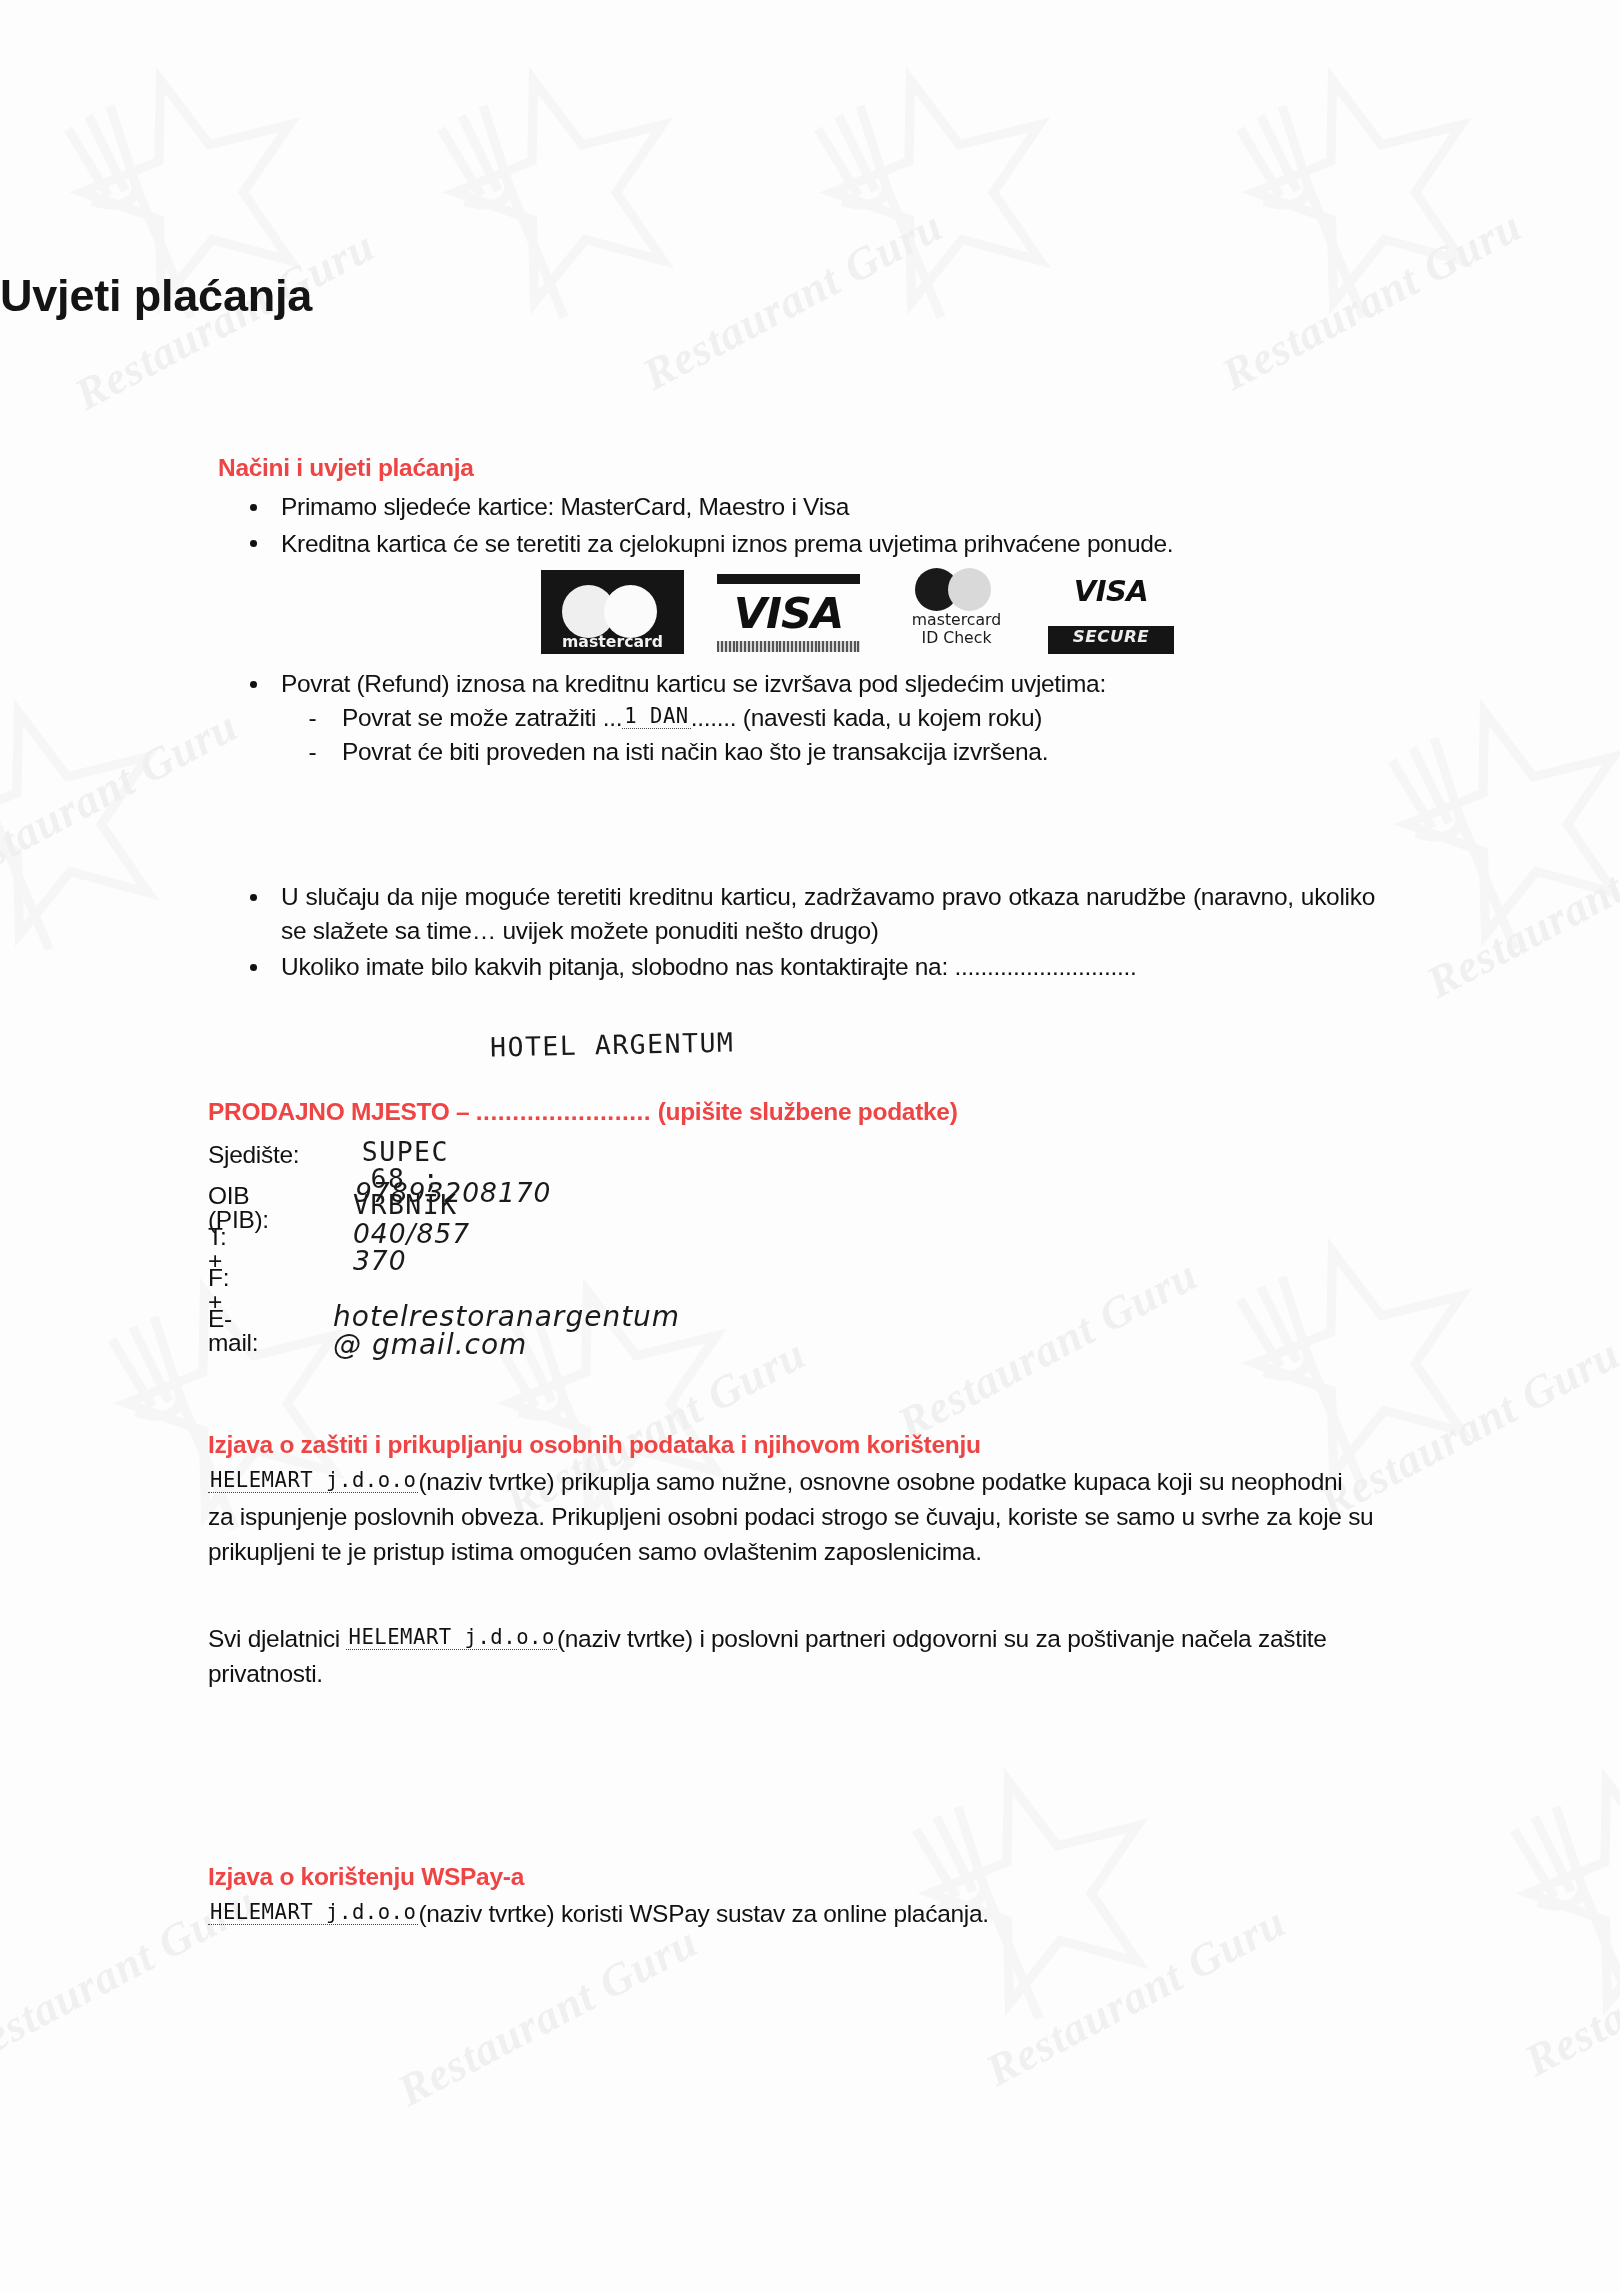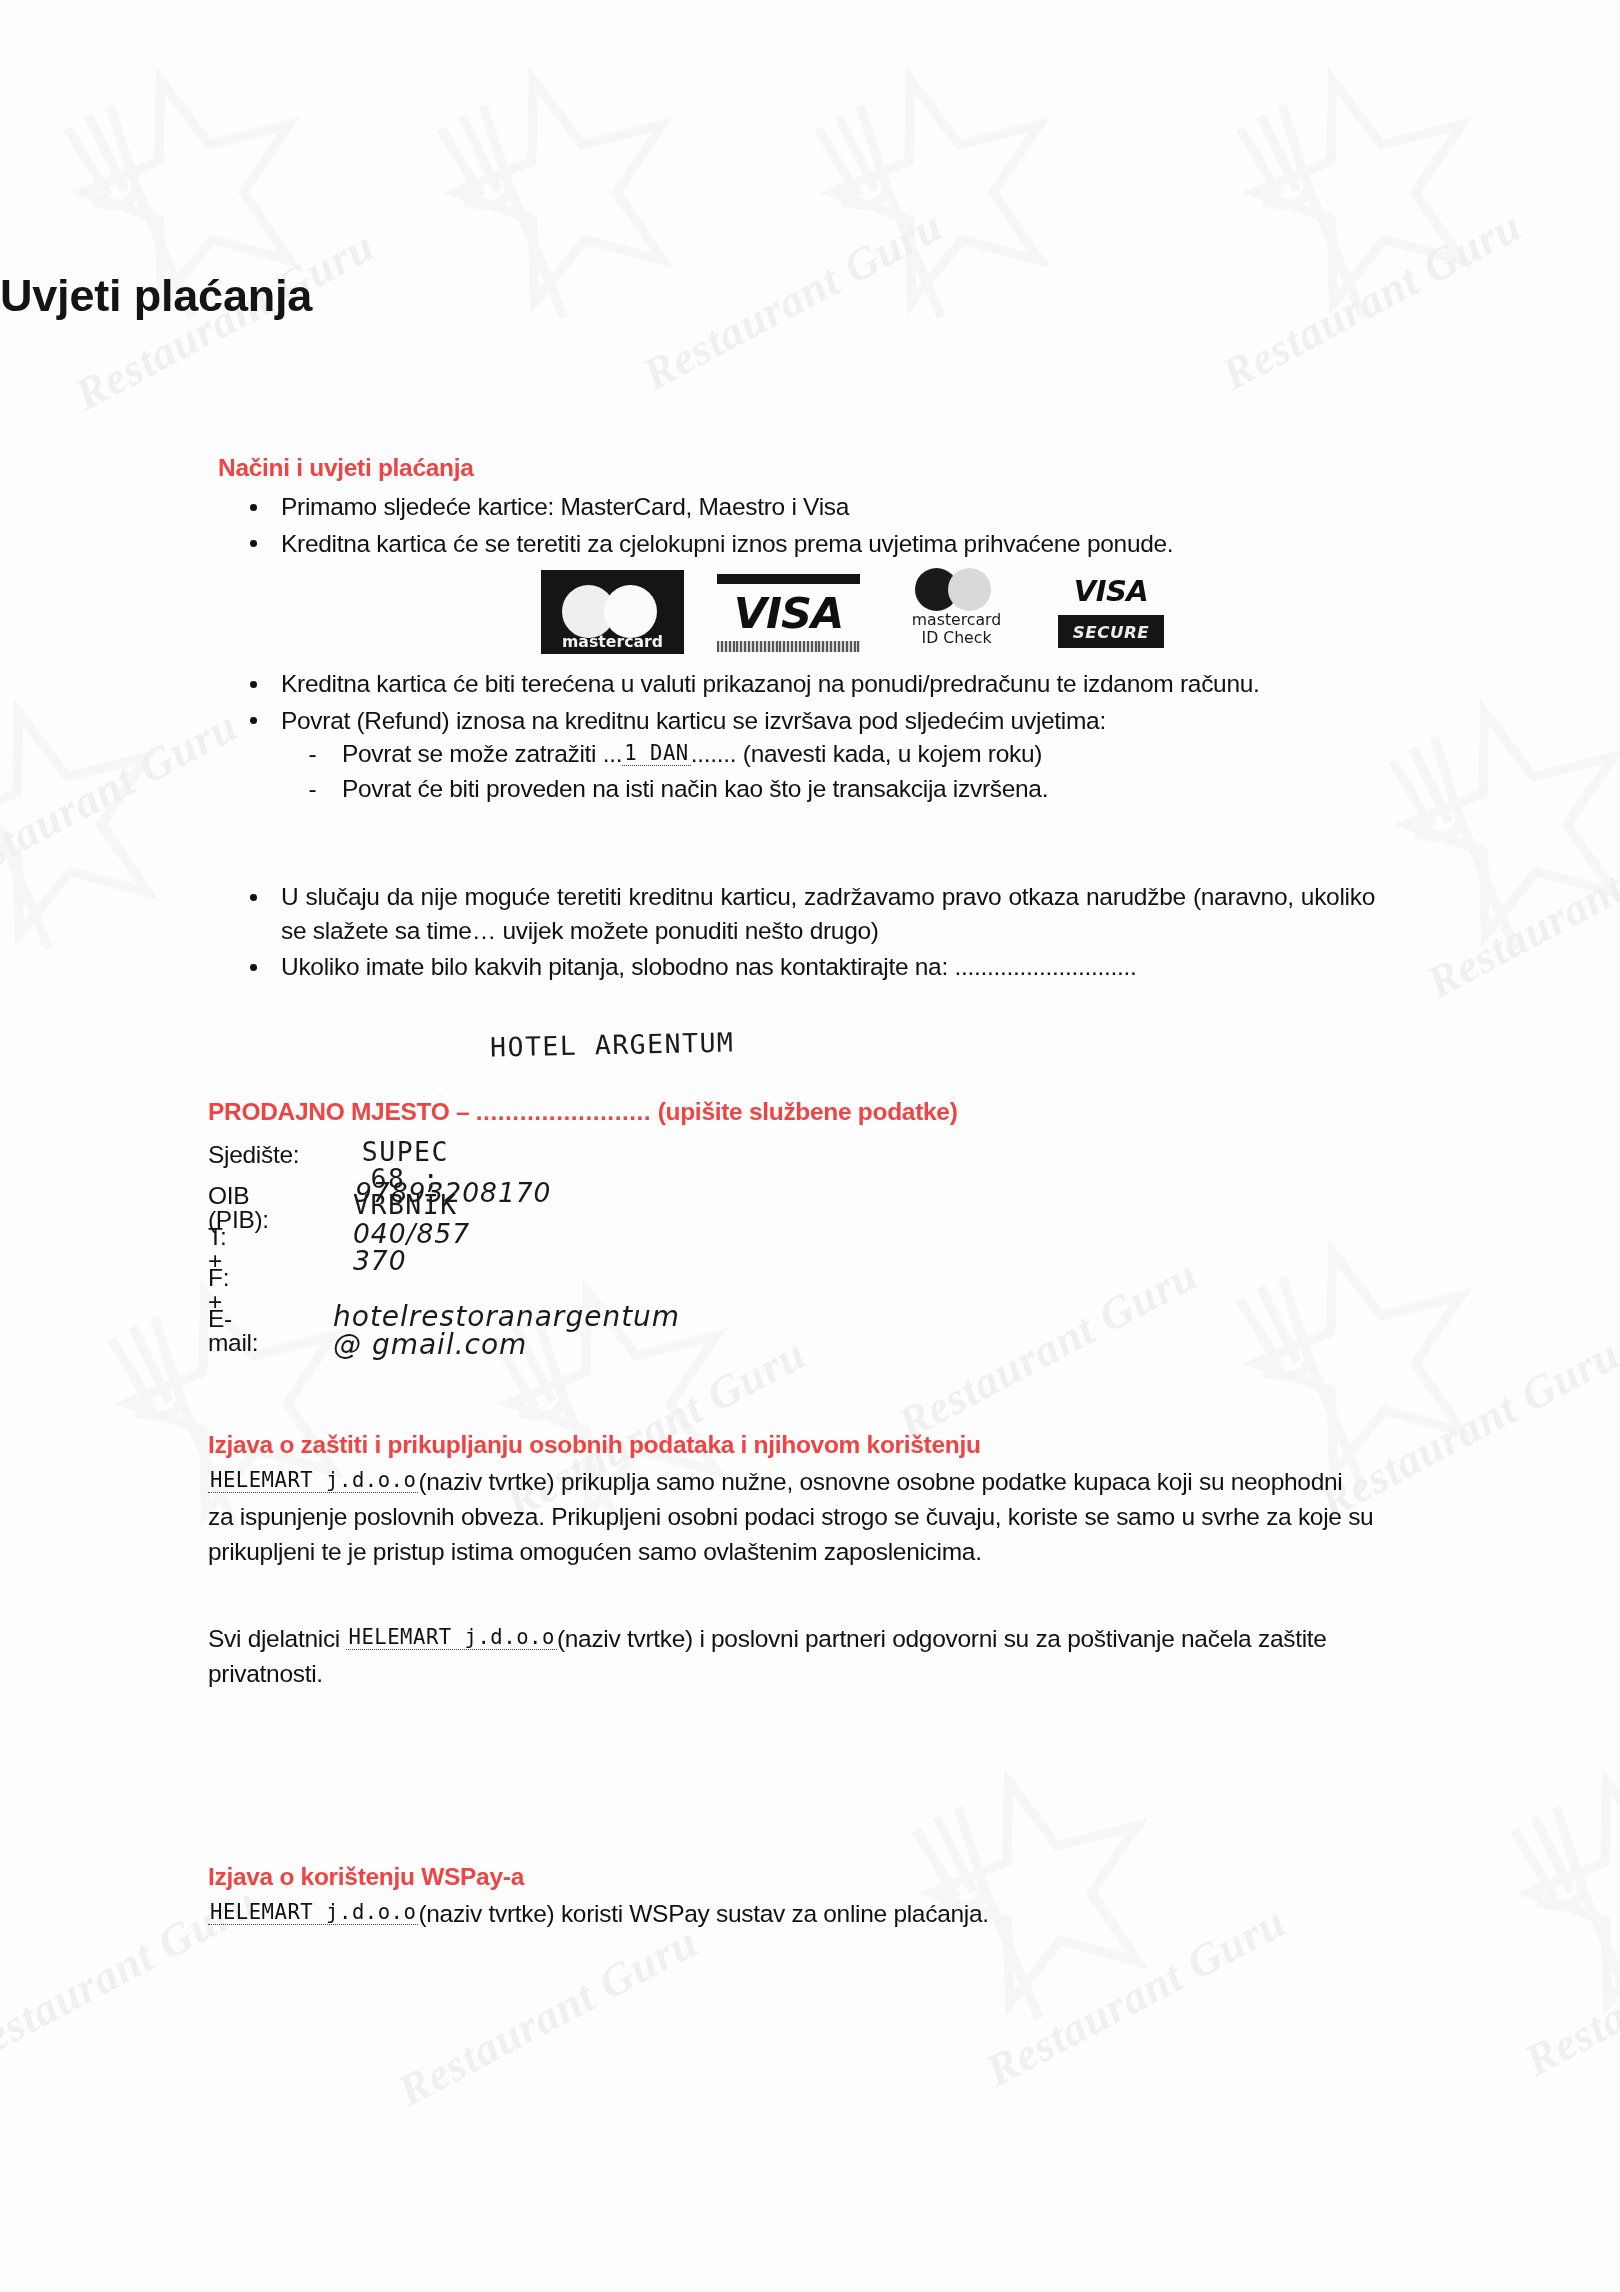--- a/index.html
+++ b/index.html
@@ -320,28 +320,27 @@
         <div style="position:relative; width:84px; height:43px; margin-top:2px;">
           <div style="position:absolute; left:0; top:0; width:43px; height:43px; border-radius:50%; background:#1a1a1a;"></div>
           <div style="position:absolute; left:33px; top:0; width:43px; height:43px; border-radius:50%; background:#d9d9d9;"></div>
         </div>
         <span style="font-size:15.7px; color:#1a1a1a; font-family:'DejaVu Sans',sans-serif; line-height:1.15;">mastercard</span>
         <span style="font-size:15.7px; color:#1a1a1a; font-family:'DejaVu Sans',sans-serif; line-height:1.15;">ID Check</span>
       </div>
 
       <div style="width:120px; height:80px; position:relative; display:flex; flex-direction:column; align-items:center; justify-content:flex-start;">
         <span style="font-size:29px; font-weight:bold; font-style:italic; color:#101010; letter-spacing:-0.5px; font-family:'DejaVu Sans',sans-serif;">VISA</span>
-        <div style="margin-top:7px; width:106px; height:33px; background:#151515; display:flex; align-items:center; justify-content:center;">
+        <div style="margin-top:18px; width:126px; height:33px; background:#151515; display:flex; align-items:flex-start; justify-content:center;">
           <span style="font-size:16.7px; font-weight:bold; font-style:italic; color:#ededed; letter-spacing:0.5px; font-family:'DejaVu Sans',sans-serif;">SECURE</span>
         </div>
       </div>
     </div>
 
     <ul class="bullets" style="left:240px; top:667px; width:1127px;">
-      <li>Kreditna kartica će biti terećena u valuti prikazanoj na ponudi/predračunu te izdanom računu.</li>
       <li>
         <span>Povrat (Refund) iznosa na kreditnu karticu se izvršava pod sljedećim uvjetima:</span>
         <ul class="subbullets">
           <li>
             <span>Povrat se može zatražiti ...</span><span class="inline-hand hw-underline">1 DAN</span><span>....... (navesti kada, u kojem roku)</span>
           </li>
           <li>Povrat će biti proveden na isti način kao što je transakcija izvršena.</li>
         </ul>
       </li>
     </ul>

